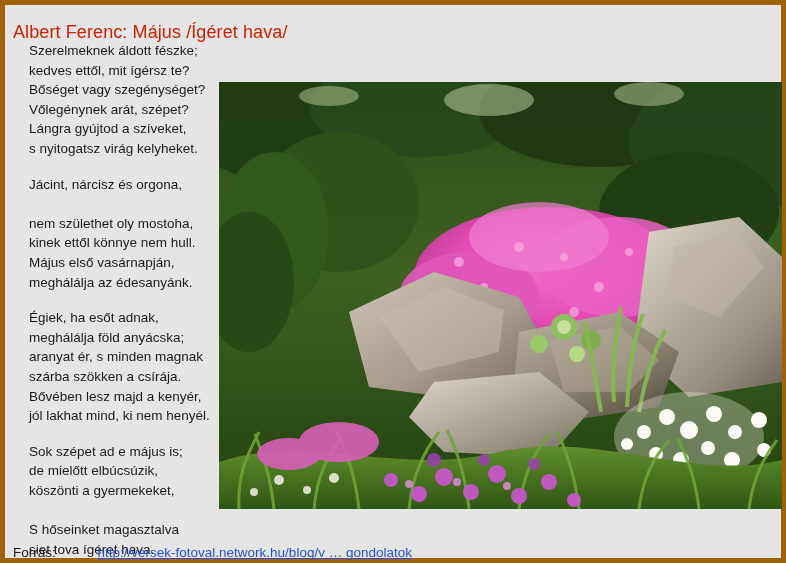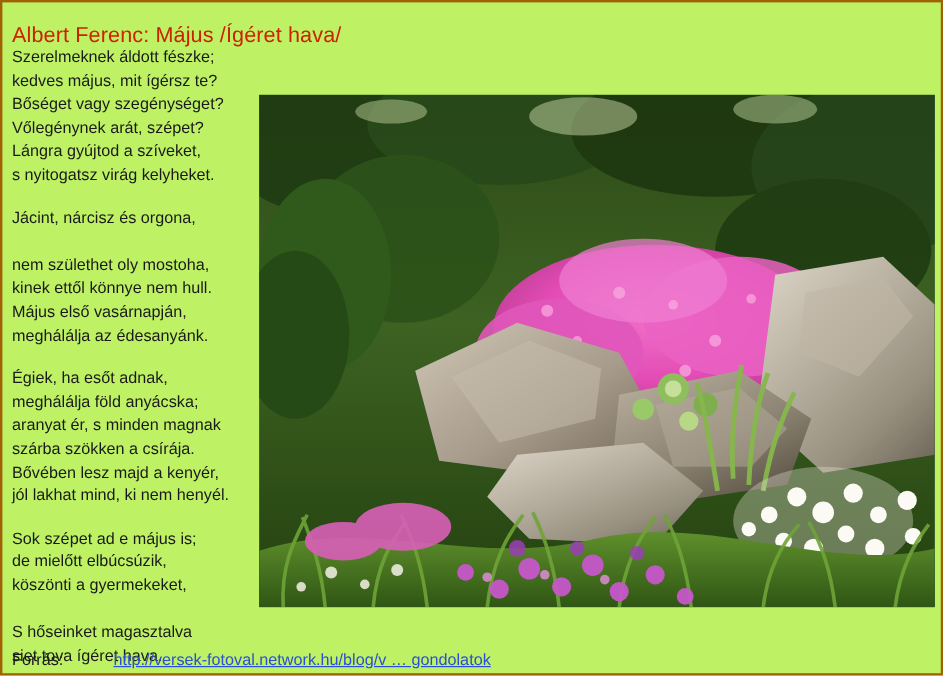--- a/index.html
+++ b/index.html
@@ -11,22 +11,22 @@
     height: 563px;
     background: #ffffff;
     font-family: "Liberation Sans", sans-serif;
     overflow: hidden;
   }
   .page {
     position: relative;
     width: 786px;
     height: 563px;
     box-sizing: border-box;
-    border: 2px solid #a16207;
-    background: #bef264;
+    border: 5px solid #a16207;
+    background: #e5e5e5;
   }
   .title {
     position: absolute;
     left: 8px;
     top: 5px;
     font-size: 18px;
     color: #cc2200;
     font-weight: normal;
     letter-spacing: 0.1px;
     white-space: nowrap;
@@ -41,20 +41,21 @@
     color: #1a1a1a;
   }
   .stanza {
     margin: 0 0 16px 0;
   }
   .stanza:last-child {
     margin-bottom: 0;
   }
   .stanza .line {
     white-space: nowrap;
+    margin-left: 16px;
   }
   .photo {
     position: absolute;
     left: 214px;
     top: 77px;
     width: 563px;
     height: 427px;
     overflow: hidden;
     background: #3f5f2a;
   }
@@ -78,21 +79,21 @@
 </head>
 <body>
 
 <div class="page">
 
   <h1 class="title">Albert Ferenc: Május /Ígéret hava/</h1>
 
   <div class="poem">
     <p class="stanza">
       <span class="line">Szerelmeknek áldott fészke;</span><br>
-      <span class="line">kedves május, mit ígérsz te?</span><br>
+      <span class="line">kedves ettől, mit ígérsz te?</span><br>
       <span class="line">Bőséget vagy szegénységet?</span><br>
       <span class="line">Vőlegénynek arát, szépet?</span><br>
       <span class="line">Lángra gyújtod a szíveket,</span><br>
       <span class="line">s nyitogatsz virág kelyheket.</span>
     </p>
     <p class="stanza">
       <span class="line">Jácint, nárcisz és orgona,</span><br>
       <br>
       <span class="line">nem születhet oly mostoha,</span><br>
       <span class="line">kinek ettől könnye nem hull.</span><br>

